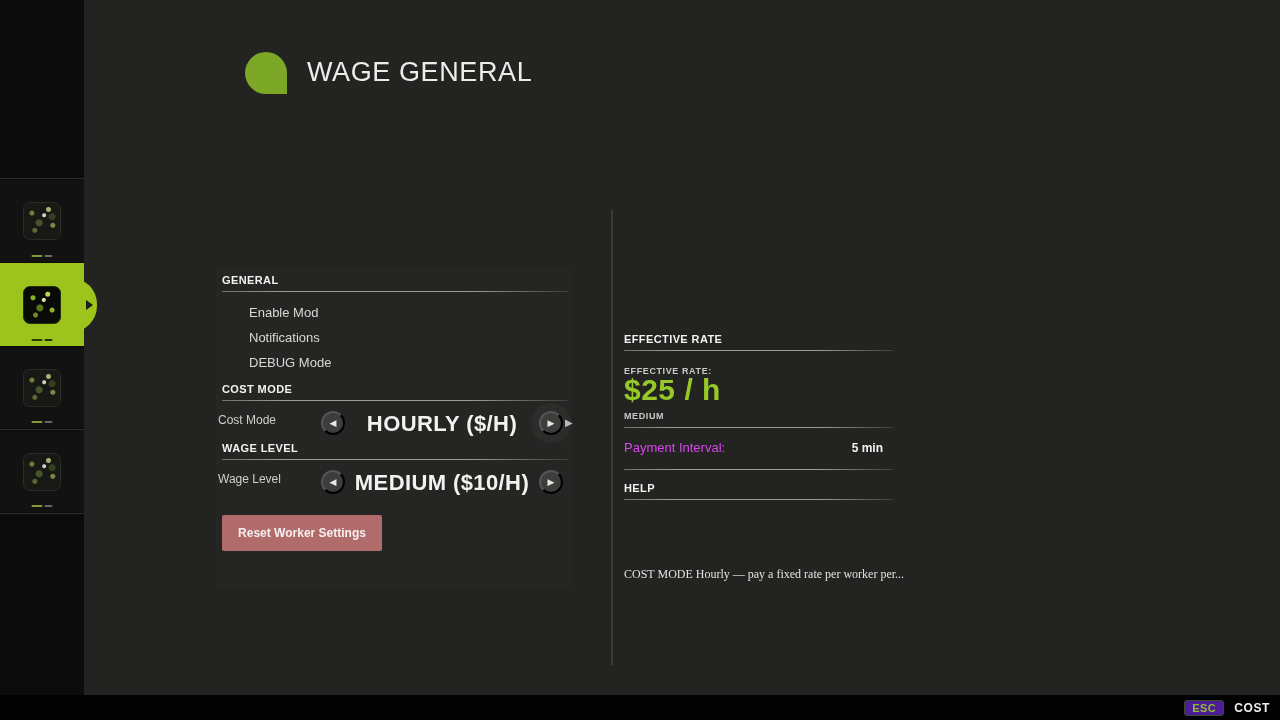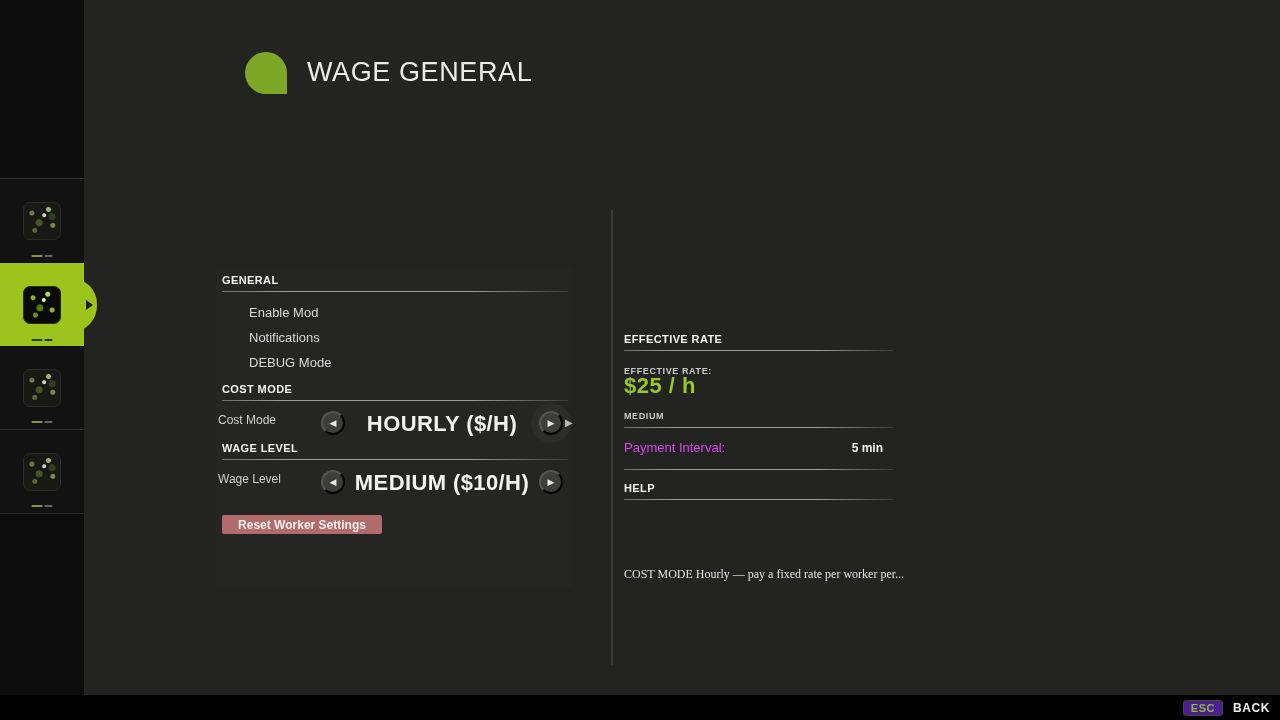--- a/index.html
+++ b/index.html
@@ -57,31 +57,31 @@
   .panel { left:216px; top:268px; width:356px; height:319px; background:#252524; border-radius:3px; }
   .sec-head { font-size:11px; font-weight:bold; color:#f2f2f0; letter-spacing:0.4px; }
   .underline { height:1px; background:linear-gradient(to right,#6e6e6c,#9c9c9a 18%,#9c9c9a 72%,#3c3c3a); }
   .set-underline { left:222px; width:346px; }
   .gen-item { left:249px; font-size:13px; color:#d8d8d6; }
   .row-label { font-size:12px; color:#cfcfcd; }
   .arrow-btn { width:24px; height:24px; border-radius:50%; background:#3d3d3b; color:#e8e8e6;
     display:flex; align-items:center; justify-content:center; font-size:9px; cursor:pointer; z-index:2; }
   .halo { width:40px; height:40px; border-radius:50%; background:#2c2c2b; z-index:1; }
   .sel-value { font-size:22px; font-weight:bold; color:#f2f2f0; letter-spacing:0.4px; text-align:center; }
-  .reset-btn { left:222px; top:515px; width:160px; height:19px; background:#b16b6b; border:none; border-radius:2px;
+  .reset-btn { left:222px; top:515px; width:160px; height:36px; background:#b16b6b; border:none; border-radius:2px;
     color:#f7efef; font-family:"Liberation Sans",sans-serif; font-size:12px; font-weight:bold; cursor:pointer; }
   .cursor-glyph { left:565px; top:417px; color:#b9b9b7; font-size:10px; z-index:5; }
 
   
   .v-divider { left:611px; top:210px; width:2px; height:455px; background:#3a3a38; }
 
   
   .info-underline { left:624px; width:269px; }
   .tiny-label { font-size:9px; font-weight:bold; color:#c9c9c7; letter-spacing:0.6px; }
-  .rate-value { left:624px; top:373px; font-size:22px; font-weight:bold; color:#96c828; letter-spacing:0.5px;text-align:center; }
+  .rate-value { left:624px; top:373px; font-size:30px; font-weight:bold; color:#96c828; letter-spacing:0.5px;text-align:center; }
   .pay-label { left:624px; top:440px; font-size:13px; color:#d946ef; }
   .pay-value { top:441px; right:397px; font-size:12px; font-weight:bold; color:#f2f2f0; }
   .help-text { left:624px; top:567px; font-size:12px; color:#e2e2e0;font-family:Liberation Serif, serif; }
 
   
   .footer-bar { left:0; top:695px; width:1280px; height:25px; background:#020202; display:flex; align-items:center; justify-content:flex-end; gap:10px; padding-right:10px; }
   .esc-badge { background:#4c1d95; border:1px solid #3e4a2c; border-radius:3px; padding:1px 7px;
     color:#8dbb2f; font-size:11px; font-weight:bold; letter-spacing:0.5px; cursor:pointer; }
   .back-label { color:#eeeeec; font-size:12px; font-weight:bold; letter-spacing:0.6px; }
 </style>
@@ -179,16 +179,16 @@
   <div class="abs pay-value">5 min</div>
   <div class="abs underline info-underline" style="top:469px;"></div>
 
   <div class="abs sec-head" style="left:624px;top:482px;">HELP</div>
   <div class="abs underline info-underline" style="top:499px;"></div>
 
   <div class="abs help-text">COST MODE Hourly — pay a fixed rate per worker per...</div>
 
   <footer class="abs footer-bar">
     <span class="esc-badge">ESC</span>
-    <span class="back-label">BACK</span>
+    <span class="back-label">COST</span>
   </footer>
 
 </div>
 
 </body></html>

